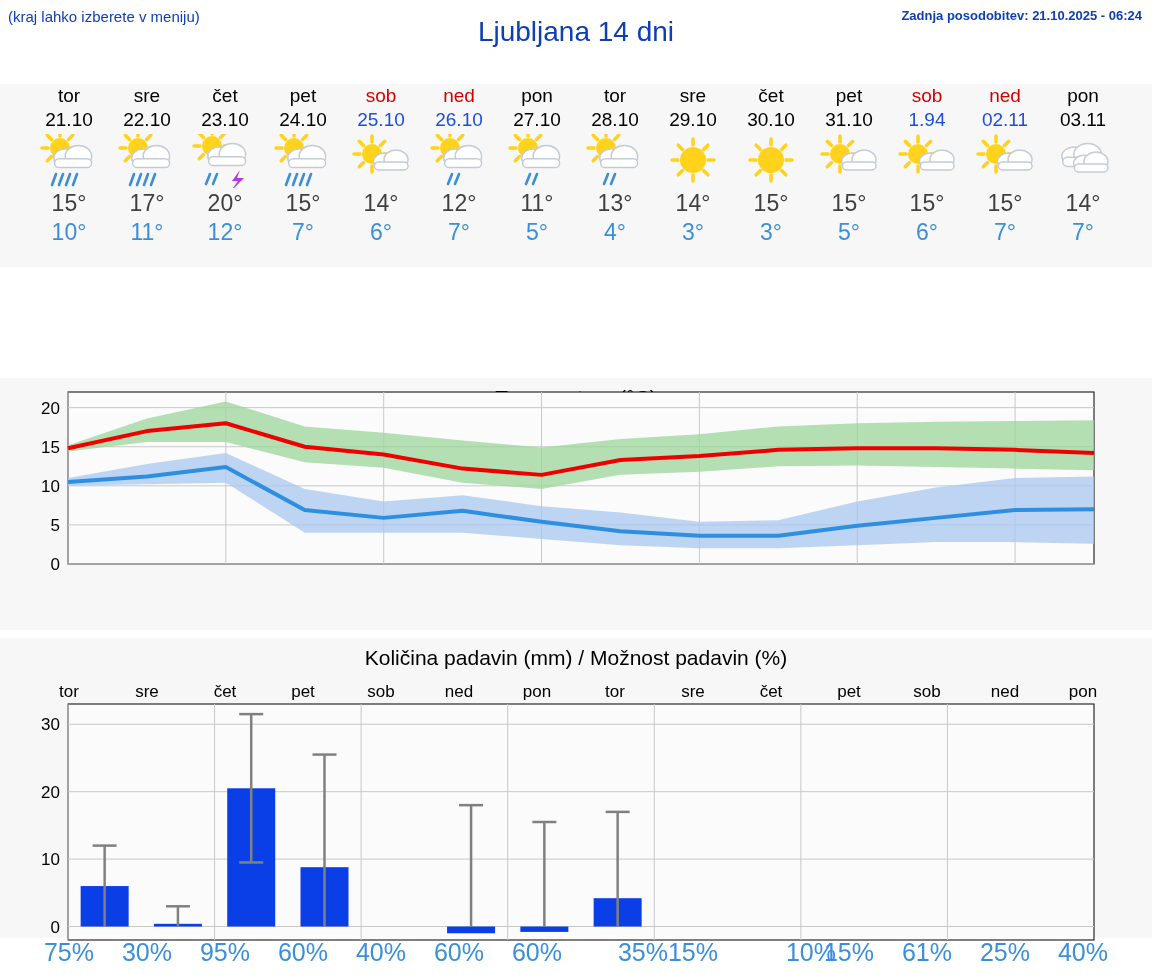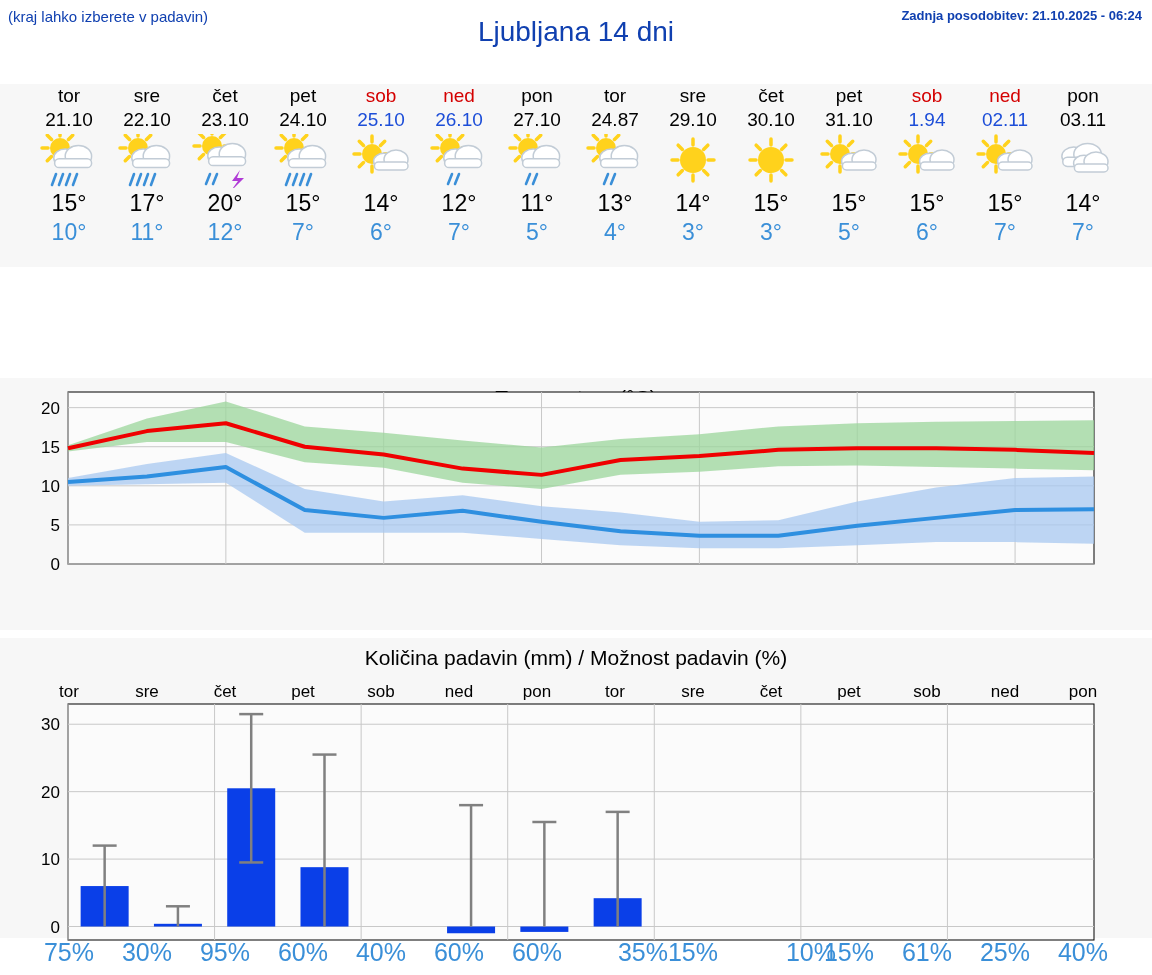--- a/index.html
+++ b/index.html
@@ -16,38 +16,38 @@
   #page-title{position:absolute;left:0;right:0;top:16px;text-align:center;font-size:28px;color:#1040b0;}
   #updated{position:absolute;right:10px;top:8px;font-size:13px;color:#1040b0;font-weight:bold;}
   
   #forecast{position:absolute;left:0;top:84px;width:1152px;height:183px;background:#f7f7f7;}
   .day{position:absolute;top:0;width:78px;text-align:center;}
   .dow{font-size:19px;color:#000;line-height:24px;}
   .dow.we{color:#d40000;}
   .date{font-size:19px;color:#000;line-height:24px;}
   .date.we{color:#1d4ed8;}
   .ico{height:54px;position:relative;margin-top:2px;}
-  .tmax{font-size:23px;color:#000000;line-height:30px;}
+  .tmax{font-size:23px;color:#404040;line-height:30px;}
   .tmin{font-size:23px;color:#3a8fd8;line-height:28px;}
   
   #tempsect{position:absolute;left:0;top:378px;width:1152px;height:252px;background:#f7f7f7;}
   #temptitle{position:absolute;left:0;right:0;top:8px;text-align:center;font-size:21px;color:#000;}
   #watermark{position:absolute;left:755px;top:468px;font-size:15px;color:#1040b0;font-weight:bold;}
   
   #precsect{position:absolute;left:0;top:638px;width:1152px;height:300px;background:#f7f7f7;}
   #prectitle{position:absolute;left:0;right:0;top:8px;text-align:center;font-size:21px;color:#000;}
   .pday{position:absolute;top:44px;width:78px;text-align:center;font-size:17px;color:#000;}
   .pct{position:absolute;top:300px;width:78px;text-align:center;font-size:25px;color:#3a8fd8;}
   svg{display:block;}
 </style>
 </head>
 <body>
 
 <div id="topbar">
-  <div id="menu-note">(kraj lahko izberete v padavin)</div>
+  <div id="menu-note">(kraj lahko izberete v meniju)</div>
   <div id="page-title">Ljubljana 14 dni</div>
   <div id="updated">Zadnja posodobitev: 21.10.2025 - 06:24</div>
 </div>
 
 <div id="forecast">
     <div class="day" style="left: 30px;">
       <div class="dow">tor</div>
       <div class="date">21.10</div>
       <div class="ico">
         <svg width="70" height="54" viewBox="0 0 70 54" style="margin: 0px auto;">
@@ -242,21 +242,21 @@
           </g>
           <line x1="28" y1="40" x2="24" y2="50" stroke="#3a8fd8" stroke-width="2.6" stroke-linecap="round"></line>
           <line x1="35" y1="40" x2="31" y2="50" stroke="#3a8fd8" stroke-width="2.6" stroke-linecap="round"></line>
         </svg>
       </div>
       <div class="tmax">11°</div>
       <div class="tmin">5°</div>
     </div>
     <div class="day" style="left: 576px;">
       <div class="dow">tor</div>
-      <div class="date">24.87</div>
+      <div class="date">28.10</div>
       <div class="ico">
         <svg width="70" height="54" viewBox="0 0 70 54" style="margin: 0px auto;">
           <g>
             <line x1="38" y1="14" x2="44" y2="14" stroke="#ffd21c" stroke-width="3.5" stroke-linecap="round"></line>
             <line x1="34.48528137423857" y1="22.485281374238568" x2="38.72792206135786" y2="26.727922061357855" stroke="#ffd21c" stroke-width="3.5" stroke-linecap="round"></line>
             <line x1="26" y1="26" x2="26" y2="32" stroke="#ffd21c" stroke-width="3.5" stroke-linecap="round"></line>
             <line x1="17.514718625761432" y1="22.48528137423857" x2="13.272077938642145" y2="26.72792206135786" stroke="#ffd21c" stroke-width="3.5" stroke-linecap="round"></line>
             <line x1="14" y1="14.000000000000002" x2="8" y2="14.000000000000002" stroke="#ffd21c" stroke-width="3.5" stroke-linecap="round"></line>
             <line x1="17.51471862576143" y1="5.5147186257614305" x2="13.272077938642141" y2="1.2720779386421448" stroke="#ffd21c" stroke-width="3.5" stroke-linecap="round"></line>
             <line x1="25.999999999999996" y1="2" x2="25.999999999999996" y2="-4" stroke="#ffd21c" stroke-width="3.5" stroke-linecap="round"></line>

